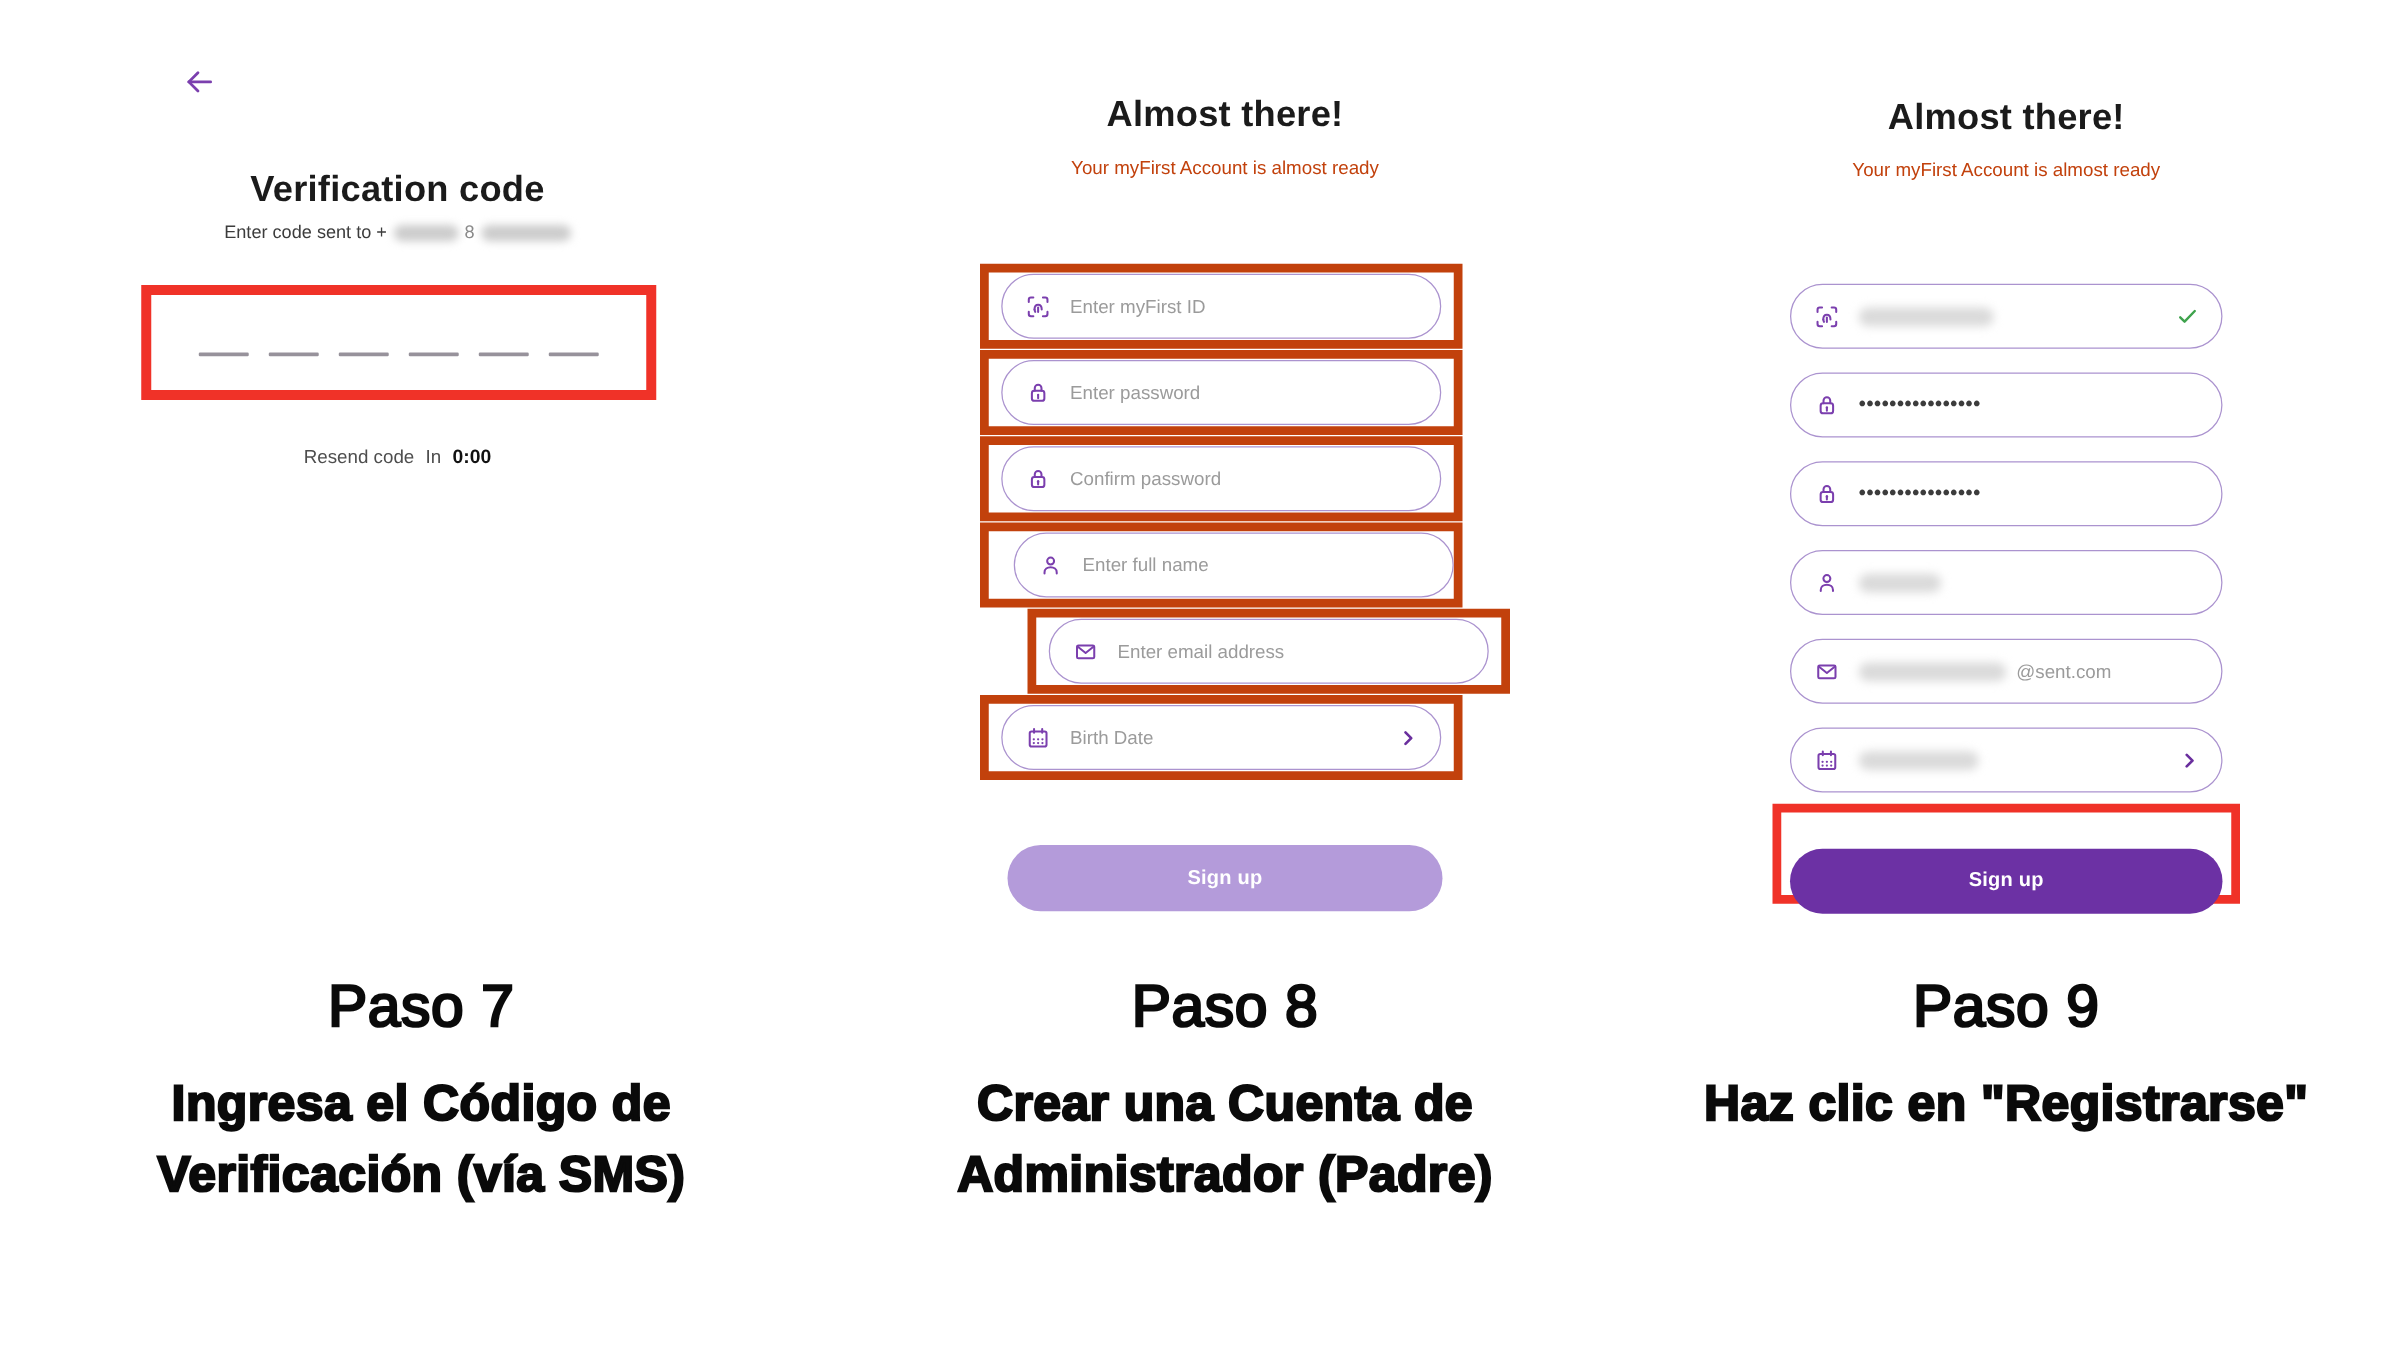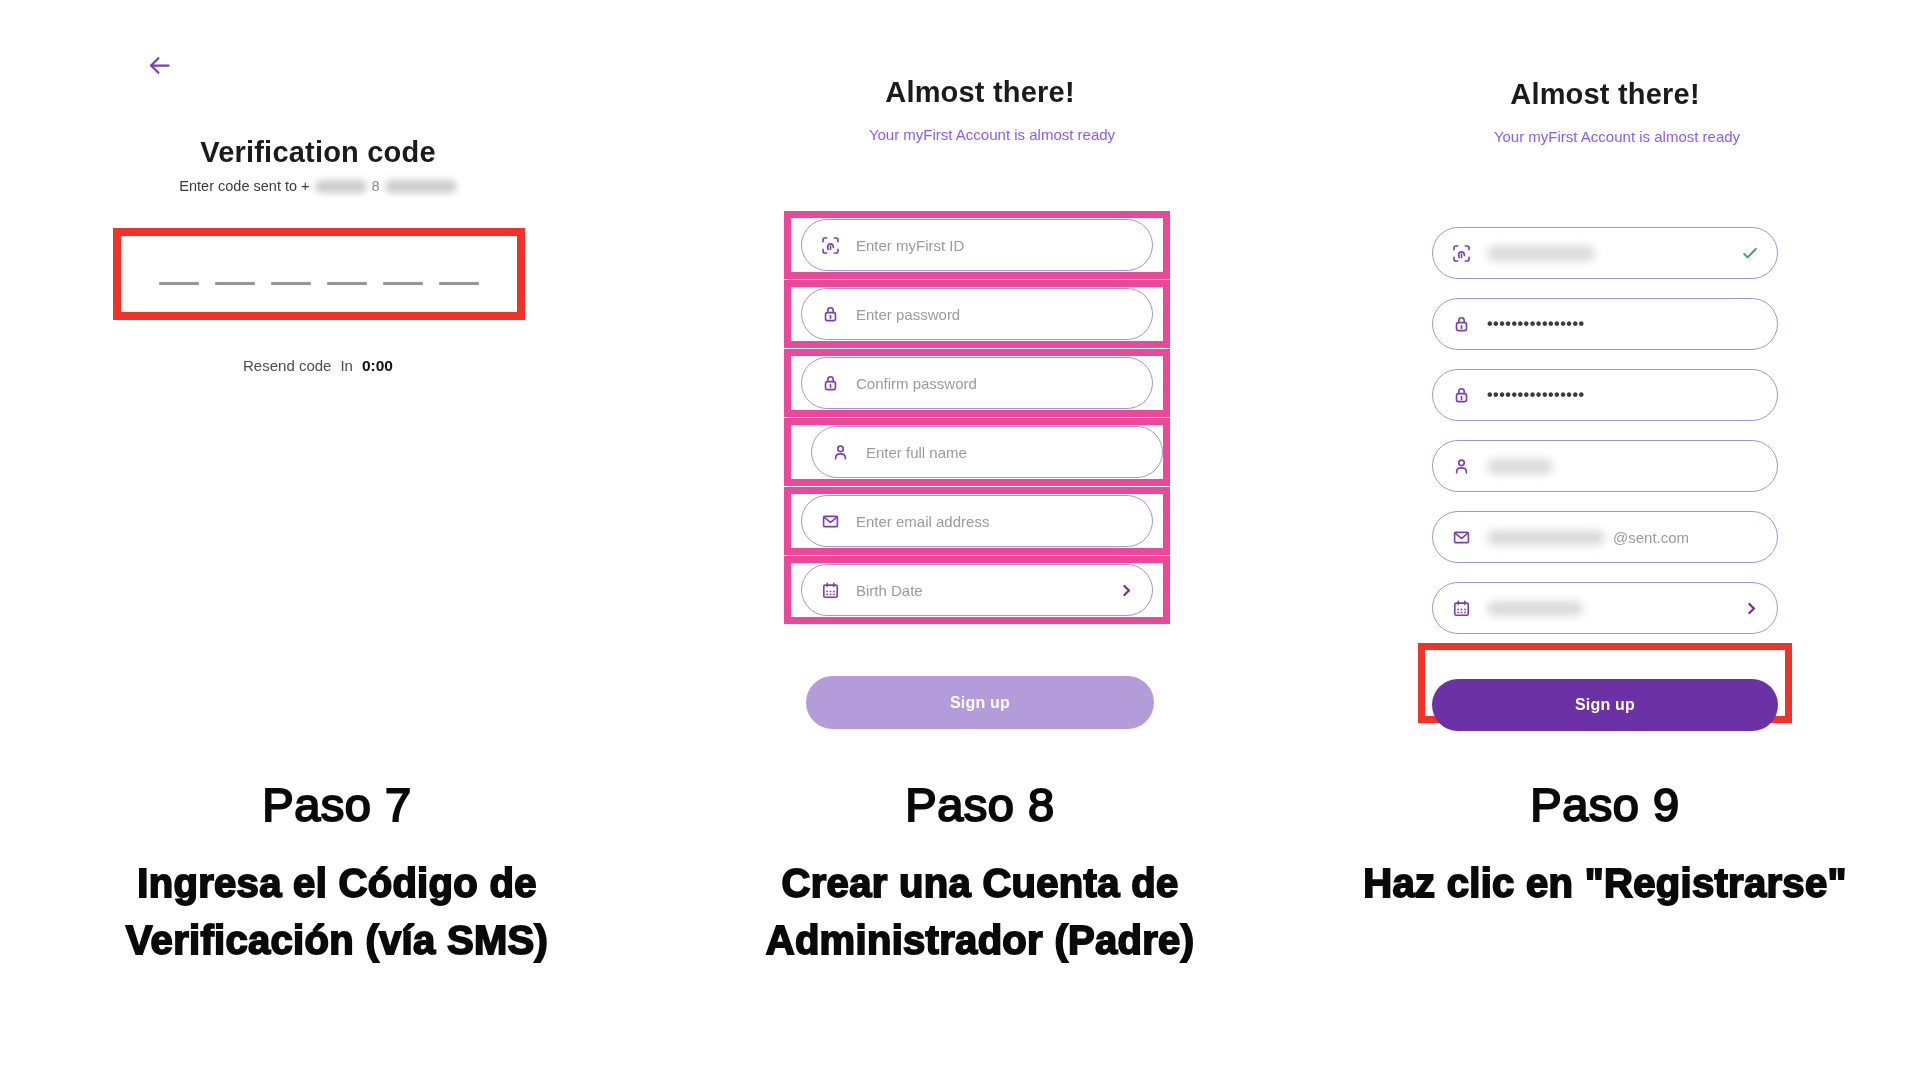--- a/index.html
+++ b/index.html
@@ -3,42 +3,42 @@
 <meta charset="utf-8">
 <style>
   * { box-sizing: border-box; margin: 0; padding: 0; }
   html,body { width:1920px; height:1080px; background:#ffffff; overflow:hidden;
               font-family:"Liberation Sans", sans-serif; }
 
   .panel { position:absolute; top:40px; width:440px; height:720px; }
 
   .ptitle { position:absolute; left:0; width:100%; text-align:center;
             font-size:29px; font-weight:bold; color:#1b1b1b; letter-spacing:.2px; }
-  .psub   { position:absolute; left:12px; width:100%; text-align:center;
-            font-size:15px; color:#8b5cf6; }
+  .psub   { position:absolute; left:0; width:100%; text-align:center;
+            font-size:15px; color:#c2410c; }
 
   
   .back-btn { position:absolute; left:48px; top:12px; width:30px; height:30px; cursor:pointer; }
   .sent-line { position:absolute; left:0; top:138px; width:100%; display:flex;
                justify-content:center; align-items:center; gap:5px;
                font-size:14.5px; color:#3c3c3c; }
   .blur-blob { display:inline-block; height:13px; border-radius:7px;
                background:#cccccc; filter:blur(3.5px); }
   .code-redbox { position:absolute; left:15px; top:188px; width:412px; height:92px;
                  border:8px solid #f03228; background:#fff; }
   .dash-row { position:absolute; left:0; top:46px; width:100%; display:flex;
               justify-content:center; gap:16px; }
   .dash { width:40px; height:3px; background:#97929b; border-radius:1px; }
   .resend-line { position:absolute; left:0; top:303px; width:100%; display:flex;
                  justify-content:center; align-items:baseline; gap:9px; font-size:15px; color:#4d4d4d;margin-top:14px; }
   .resend-timer { font-weight:bold; color:#111; font-size:15.5px; }
 
   
   .red-frame { position:absolute; left:24px; width:386px; height:68px;
-               border:7px solid #ec4899; display:flex; align-items:center; justify-content:center; }
+               border:7px solid #c2410c; display:flex; align-items:center; justify-content:center; }
   .pill { width:352px; height:52px; border:1.6px solid #ab93cf; border-radius:27px;
           background:#fff; display:flex; align-items:center; padding:0 17px; gap:14px; }
   .pill-free { position:absolute; left:47px; width:346px; height:52px;
                border:1.6px solid #ab93cf; border-radius:27px; background:#fff;
                display:flex; align-items:center; padding:0 17px; gap:14px; }
   .ph { font-size:15px; color:#9b9b9b; }
   .dots { font-size:16px; font-weight:bold; color:#3c3c3c; letter-spacing:.5px; }
   .val-blob { display:inline-block; height:15px; border-radius:8px;
               background:#dadada; filter:blur(4px); }
   .chev { margin-left:auto; display:flex; align-items:center; }
@@ -154,21 +154,21 @@
       <span class="icon">
         <svg width="23" height="23" viewBox="0 0 24 24" fill="none" stroke="#7b3fae" stroke-width="1.7" stroke-linecap="round" stroke-linejoin="round">
           <circle cx="12" cy="8.2" r="2.9"></circle>
             <path d="M6.9 18.6v-.9c0-2.7 2.3-4.3 5.1-4.3s5.1 1.6 5.1 4.3v.9"></path>
         </svg>
       </span>
       <span class="ph">Enter full name</span>
     </div>
   </div>
 
-  <div class="red-frame" style="top:447px;">
+  <div class="red-frame" style="top:447px;margin-left:38px;">
     <div class="pill">
       <span class="icon">
         <svg width="23" height="23" viewBox="0 0 24 24" fill="none" stroke="#7b3fae" stroke-width="1.7" stroke-linecap="round" stroke-linejoin="round">
           <rect x="4.8" y="6.6" width="14.4" height="10.8" rx="1.2"></rect>
             <path d="M5.5 7.7 12 12.9l6.5-5.2"></path>
         </svg>
       </span>
       <span class="ph">Enter email address</span>
     </div>
   </div>

